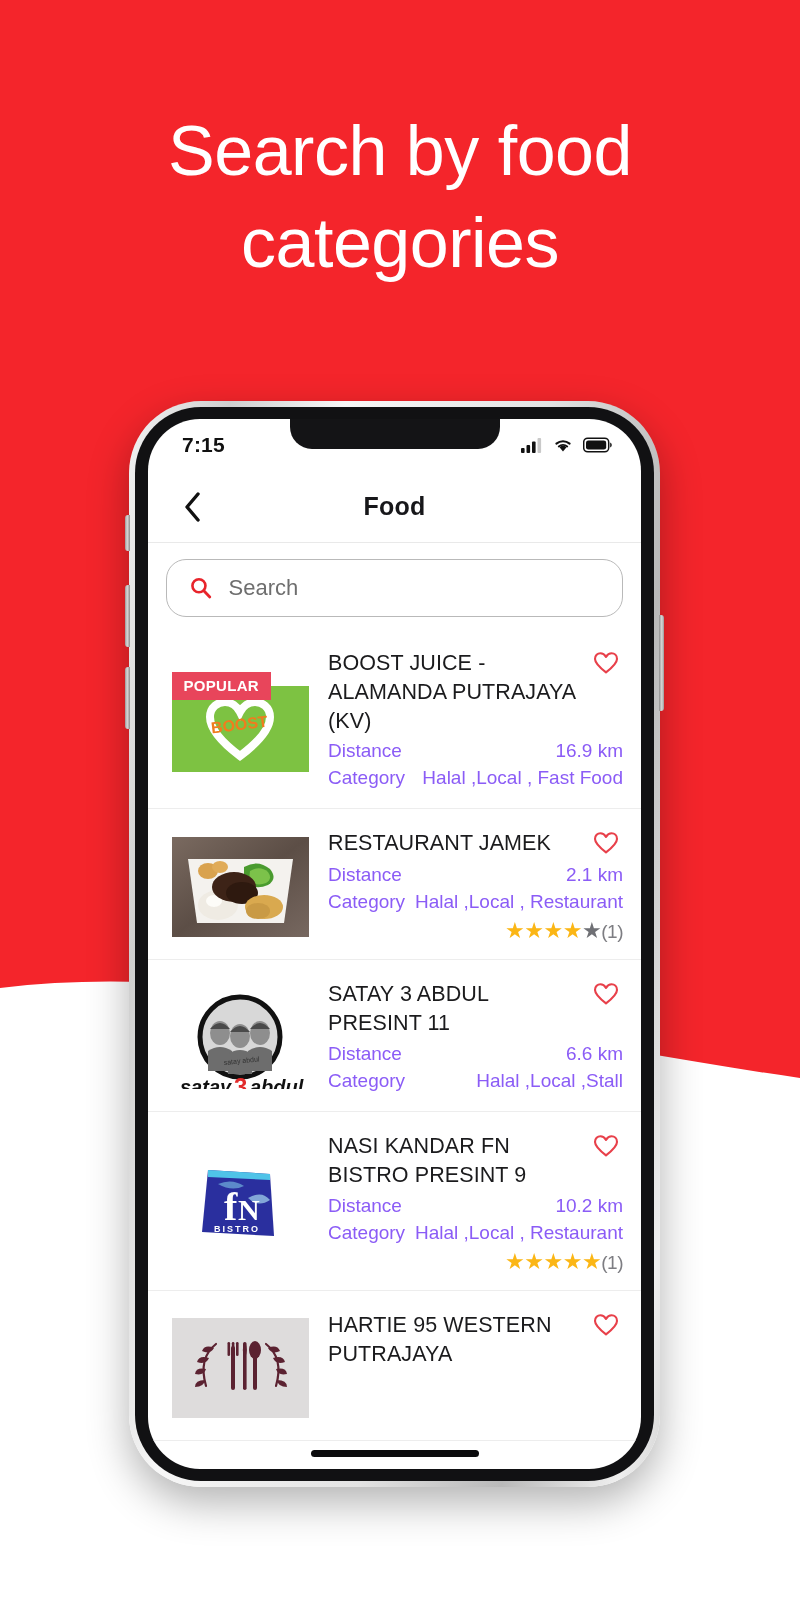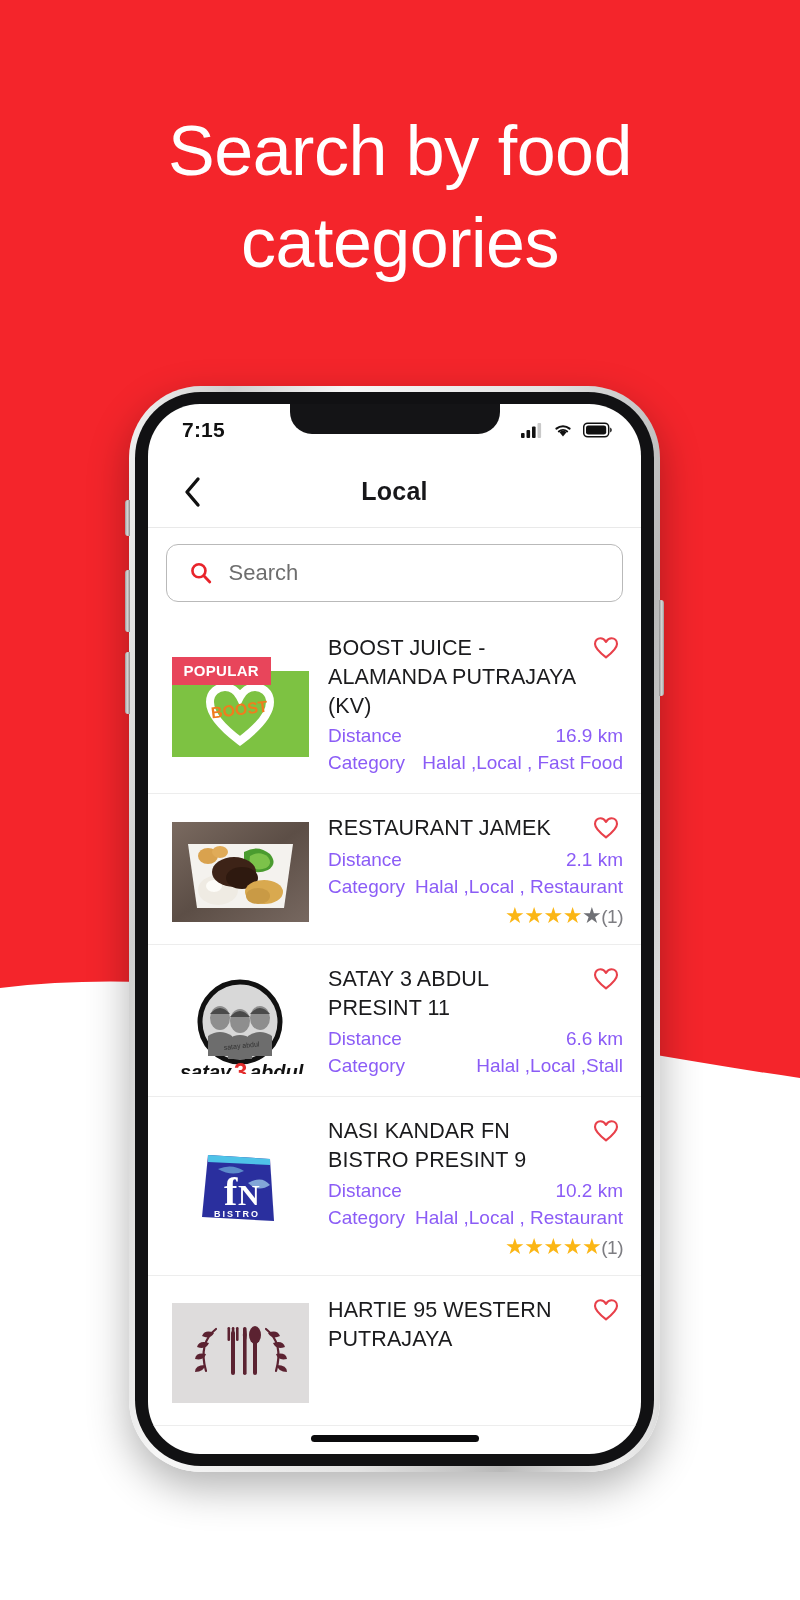--- a/index.html
+++ b/index.html
@@ -28,21 +28,21 @@
     text-align:center; z-index:5;
     color:#ffffff;
     font-size:70px; line-height:1.32;
     font-weight:400;
     letter-spacing:-0.5px;
   }
 
   
   .phone {
     position:absolute;
-    left:129px; top:386px;
+    left:129px; top:401px;
     width:531px; height:1086px;
     z-index:10;
   }
   .phone-outer {
     position:absolute; inset:0;
     border-radius:72px;
     background:linear-gradient(100deg,#f2f2f2 0%,#cfcfcf 14%,#f7f7f7 30%,#e3e3e3 58%,#b9b9b9 78%,#efefef 94%,#d6d6d6 100%);
     box-shadow:0 16px 42px rgba(0,0,0,.30);
   }
   .phone-bezel {
@@ -111,21 +111,21 @@
     font-size:25px; font-weight:700; color:#17171a;
     letter-spacing:.2px;
     pointer-events:none;
   }
 
   
   .search-wrap { padding:16px 18px 12px; }
   .search-box {
     height:58px;
     border:1.5px solid #b9b9b9;
-    border-radius:12px;
+    border-radius:20px;
     display:flex; align-items:center;
     gap:16px;
     padding:0 22px;
     background:#fff;
   }
   .search-input {
     border:none; outline:none; background:transparent;
     font-family:"Liberation Sans", sans-serif;
     font-size:22px; color:#3c3c3c; width:100%;
   }
@@ -269,21 +269,21 @@
           </svg>
         </div>
       </div>
 
       <div class="navbar">
         <div class="nav-back">
           <svg width="20" height="32" viewBox="0 0 20 32">
             <path d="M16 3 L5 16 L16 29" stroke="#111" stroke-width="3.4" fill="none" stroke-linecap="round" stroke-linejoin="round"></path>
           </svg>
         </div>
-        <div class="nav-title">Local</div>
+        <div class="nav-title">Food</div>
       </div>
 
       <div class="search-wrap">
         <div class="search-box">
           <svg width="26" height="26" viewBox="0 0 26 26">
             <circle cx="11" cy="10.5" r="7.2" stroke="#E8242B" stroke-width="2.9" fill="none"></circle>
             <path d="M16.4 16 L23 23" stroke="#E8242B" stroke-width="3.1" stroke-linecap="round"></path>
           </svg>
           <input class="search-input" type="text" placeholder="Search" style="">
         </div>

